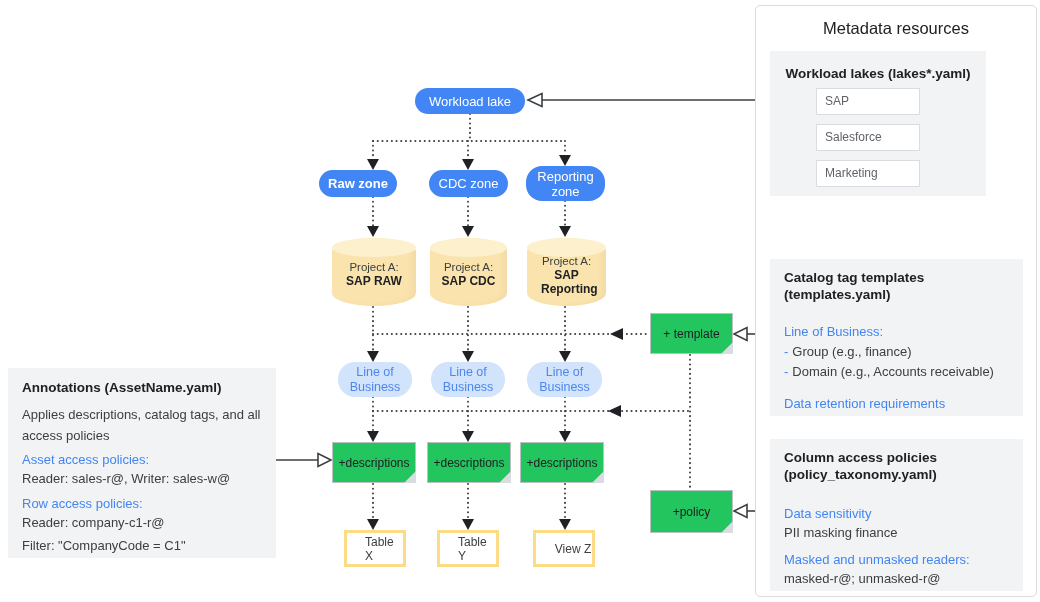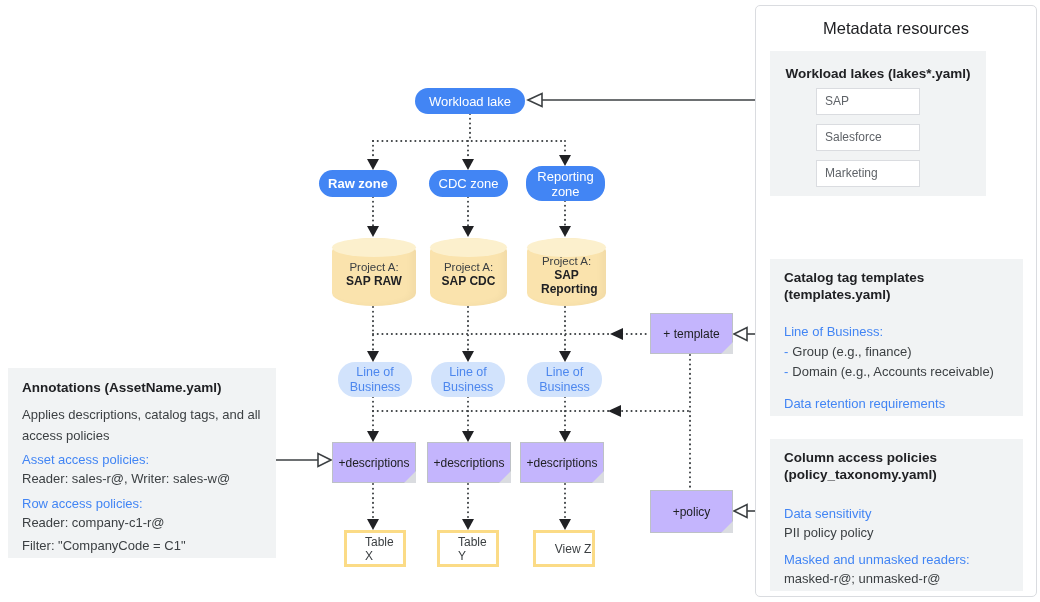--- a/index.html
+++ b/index.html
@@ -18,21 +18,21 @@
   
   .cylinder { position:absolute; z-index:2; background:#FAE3AD; border-radius:50% / 13px;
               box-shadow: inset -5px 0 6px rgba(0,0,0,0.03); }
   .cylinder::before { content:""; position:absolute; left:0; top:0; width:100%; height:19px;
               border-radius:50%; background:#FCF0CD; }
   .cylinder .cyl-text { position:absolute; left:0; right:0; top:22px; text-align:center;
               font-size:11.5px; color:#3C4043; line-height:14px; }
   .cylinder .cyl-name { display:block; font-weight:bold; font-size:12px; color:#202124; }
 
   
-  .note { position:absolute; z-index:2; background:#c4b5fd; border:1px solid #BDC1C6;
+  .note { position:absolute; z-index:2; background:#22c55e; border:1px solid #BDC1C6;
           display:flex; align-items:center; justify-content:center;
           font-size:12px; color:#202124; font-weight:500; }
   .note::after { content:""; position:absolute; right:-1px; bottom:-1px; width:0; height:0;
           border-bottom:12px solid #DADCE0; border-left:12px solid transparent; }
 
   
   .outbox { position:absolute; z-index:2; background:#fff; border:3px solid #FBDB86;
           display:flex; align-items:center; justify-content:center;
           font-size:12px; color:#3C4043;padding-left:18px; }
 
@@ -197,19 +197,19 @@
       </div>
       <div class="sline blue-text" style="top:136px;">Data retention requirements</div>
     </div>
 
     <div class="sub-gray" style="left:14px;top:433px;width:253px;height:152px;">
       <div class="sline" style="top:10px;font-weight:bold;font-size:13.5px;color:#202124;">
         <span>Column access policies</span><br>
         <span>(policy_taxonomy.yaml)</span>
       </div>
       <div class="sline blue-text" style="top:66px;">Data sensitivity</div>
-      <div class="sline body-text" style="top:85px;">PII policy policy</div>
+      <div class="sline body-text" style="top:85px;">PII masking finance</div>
       <div class="sline blue-text" style="top:112px;">Masked and unmasked readers:</div>
       <div class="sline body-text" style="top:131px;">masked-r@; unmasked-r@</div>
     </div>
   </div>
 
 </div>
 
 </body></html>

